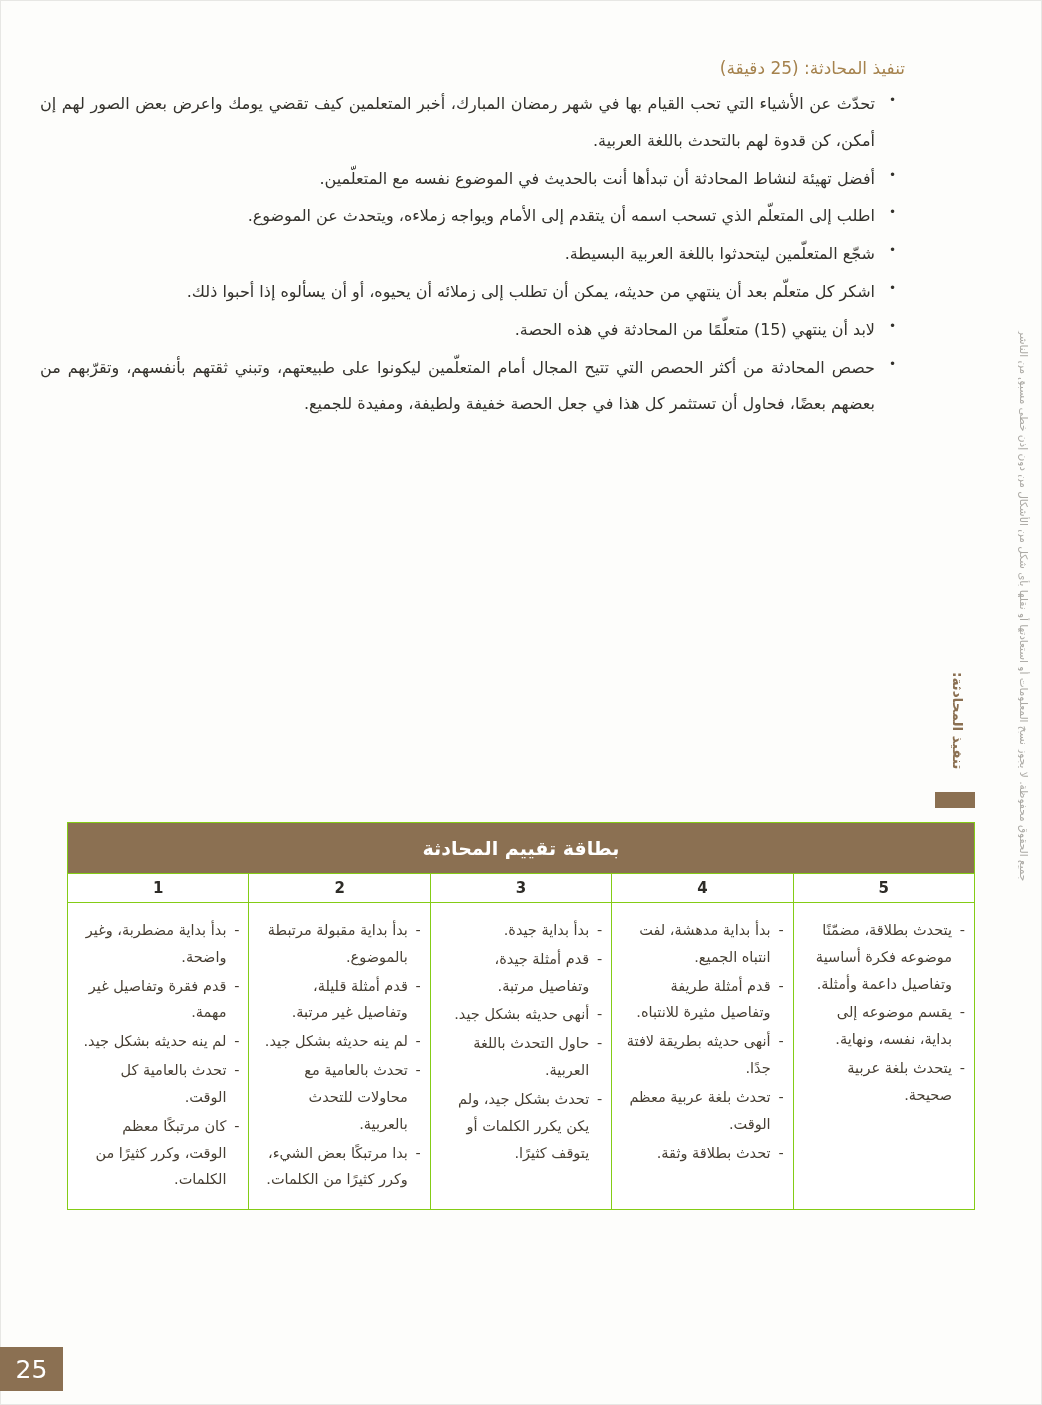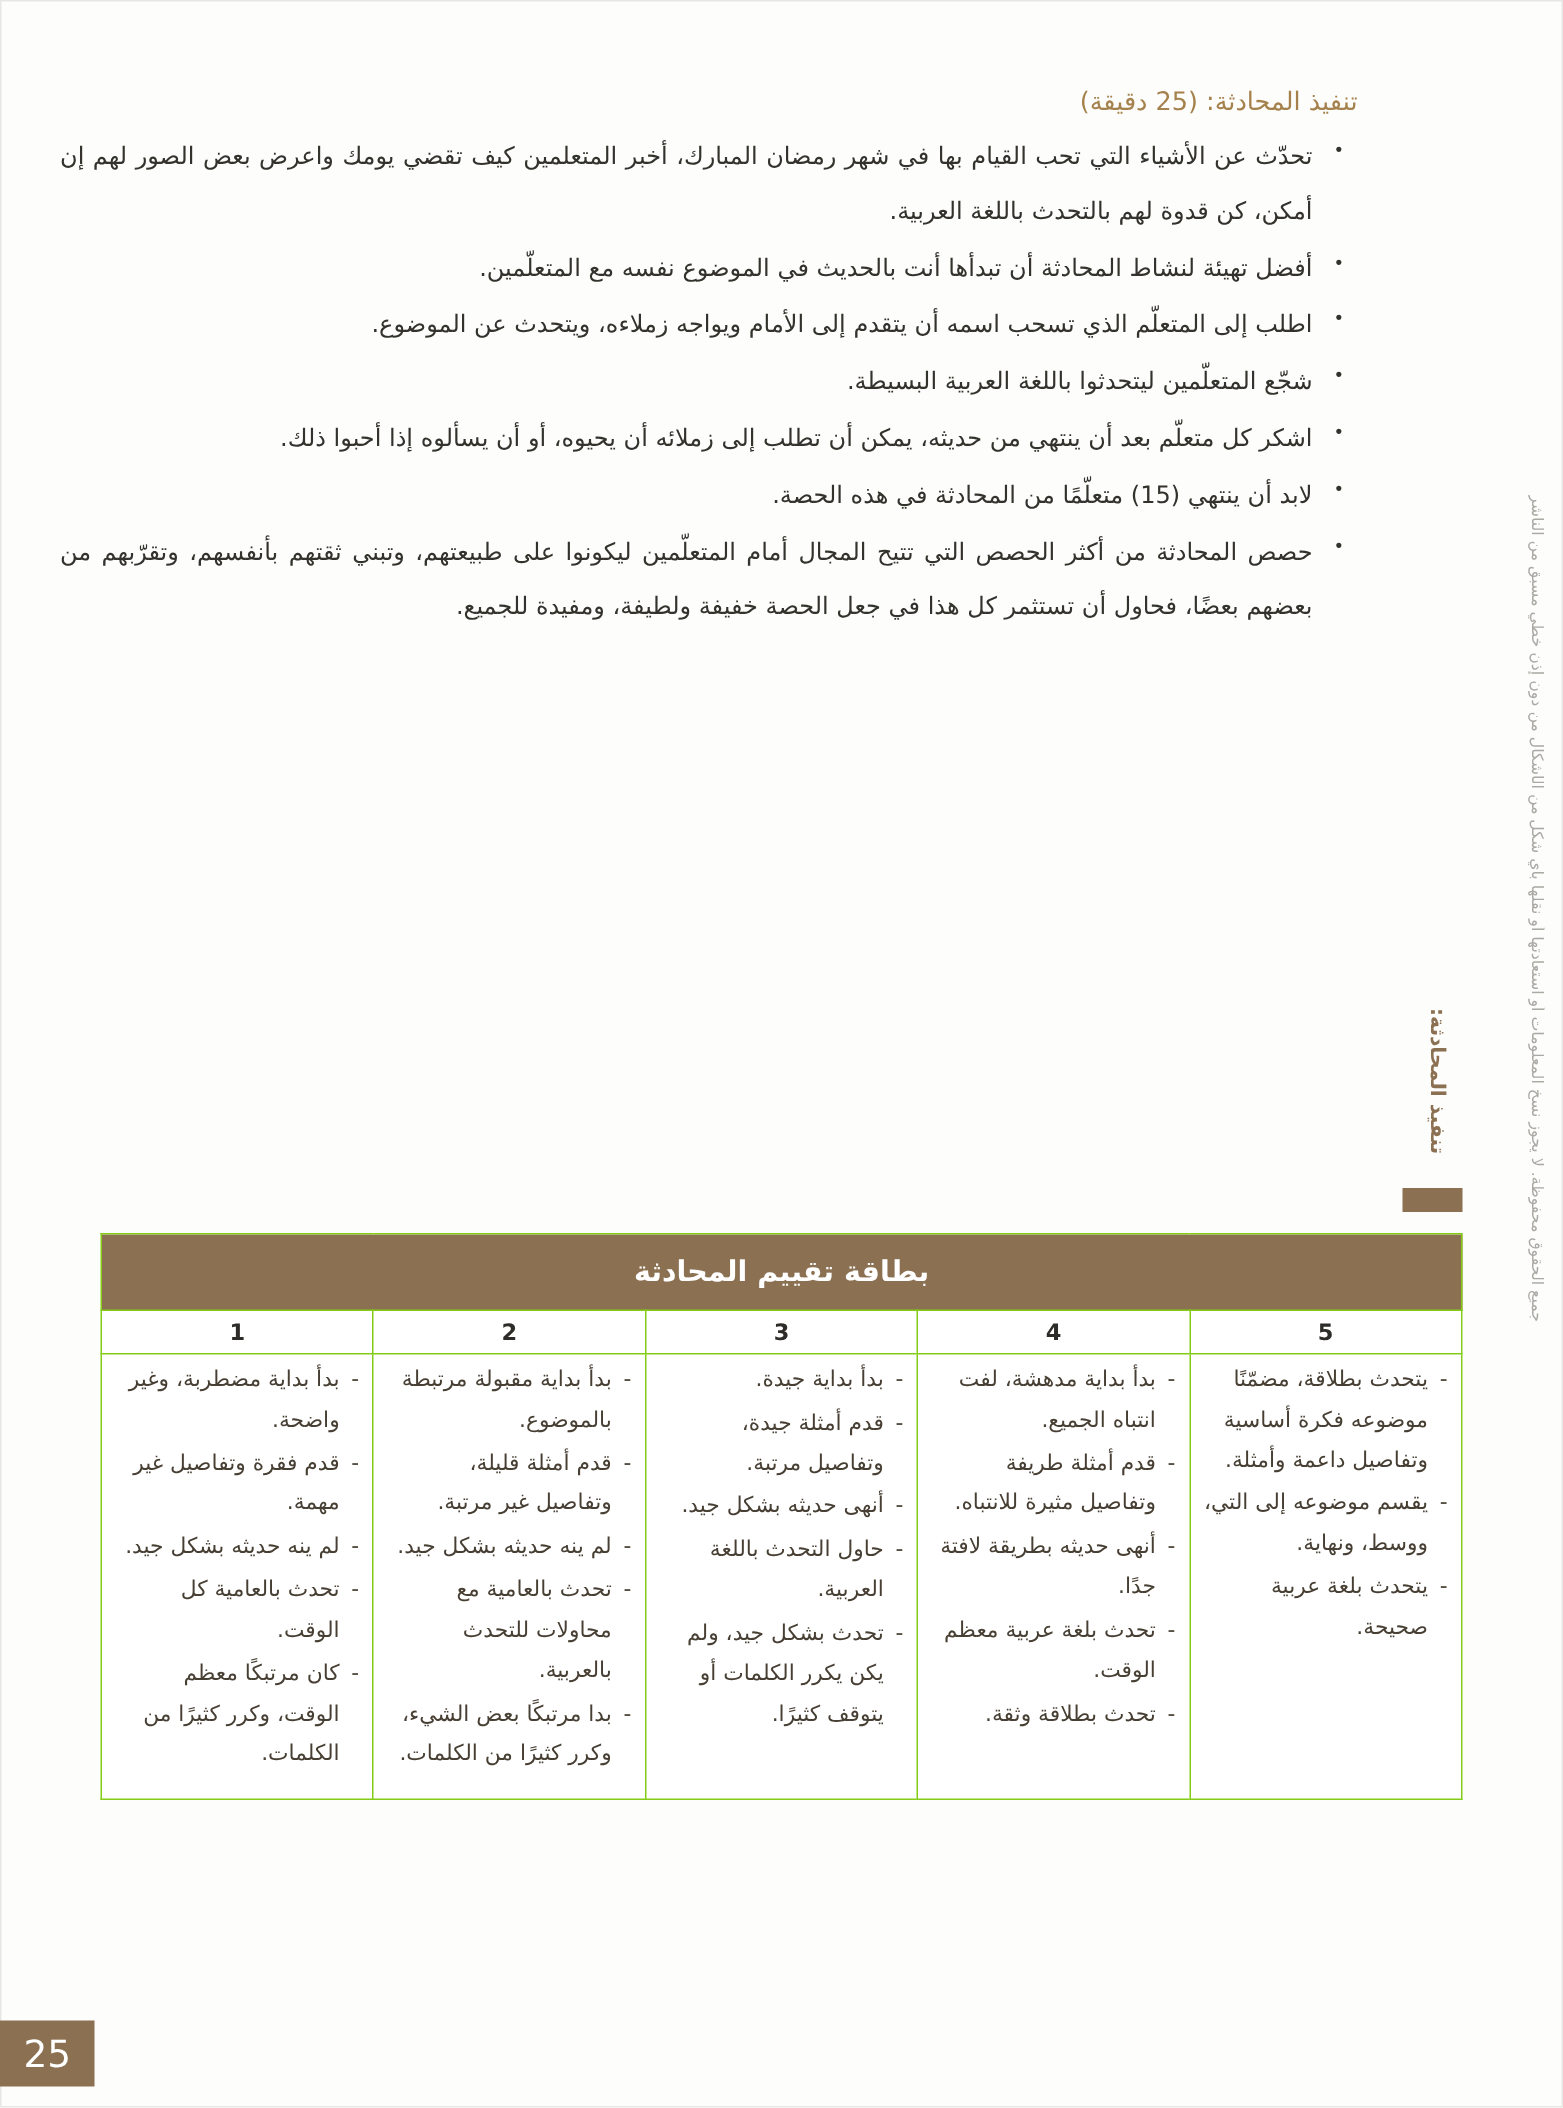--- a/index.html
+++ b/index.html
@@ -64,21 +64,21 @@
   tr.score-row th {
     background:#ffffff;
     color:#2e2c28;
     font-size:15px;
     font-weight:bold;
     text-align:center;
     padding:5px 4px;
   }
   table.rubric tbody td {
     vertical-align:top;
-    padding:4px 9px 14px;
+    padding:14px 9px 14px;
     height:272px;
   }
   ul.cell-list { list-style:none; }
   ul.cell-list li {
     position:relative;
     padding-right:13px;
     font-size:14.5px;
     line-height:1.85;
     color:#473f33;
     text-align:right;
@@ -169,21 +169,21 @@
       <th>3</th>
       <th>2</th>
       <th>1</th>
     </tr>
   </thead>
   <tbody>
     <tr>
       <td>
         <ul class="cell-list">
           <li>يتحدث بطلاقة، مضمّنًا موضوعه فكرة أساسية وتفاصيل داعمة وأمثلة.</li>
-          <li>يقسم موضوعه إلى التي، ووسط، ونهاية.</li>
+          <li>يقسم موضوعه إلى بداية، نفسه، ونهاية.</li>
           <li>يتحدث بلغة عربية صحيحة.</li>
         </ul>
       </td>
       <td>
         <ul class="cell-list">
           <li>بدأ بداية مدهشة، لفت انتباه الجميع.</li>
           <li>قدم أمثلة طريفة وتفاصيل مثيرة للانتباه.</li>
           <li>أنهى حديثه بطريقة لافتة جدًا.</li>
           <li>تحدث بلغة عربية معظم الوقت.</li>
           <li>تحدث بطلاقة وثقة.</li>

